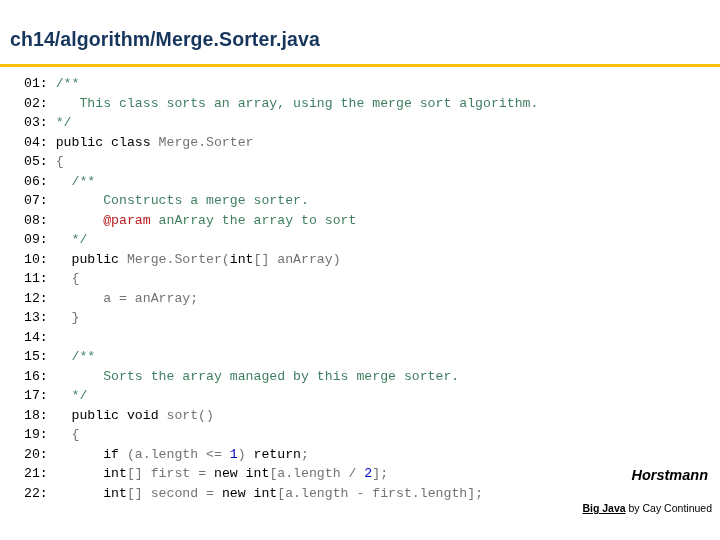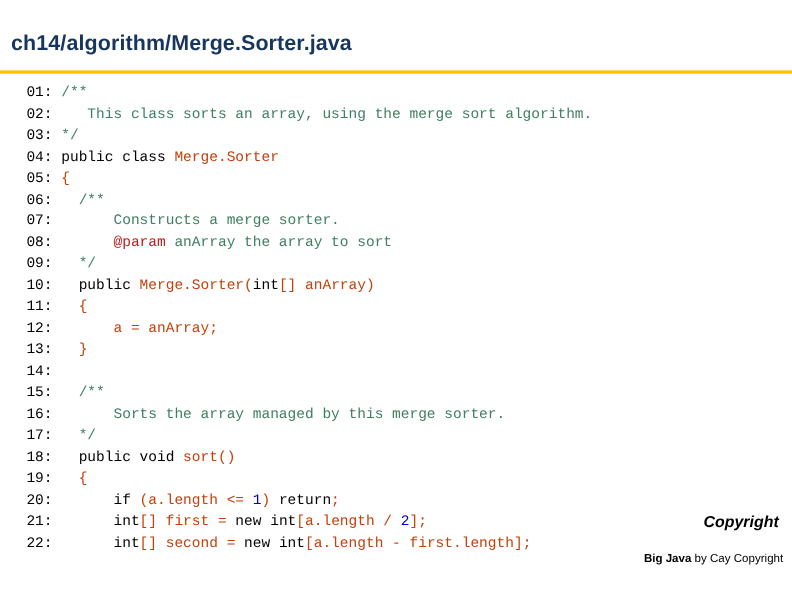--- a/index.html
+++ b/index.html
@@ -62,21 +62,21 @@
   .cmt {
     color: #3f7f5f;
   }
   .doctag {
     color: #b91c1c;
   }
   .num {
     color: #0000c0;
   }
   .plain {
-    color: #c2410c;
+    color: #737373;
   }
   .continued {
     position: absolute;
     right: 12px;
     top: 467px;
     font-size: 14.5px;
     font-weight: bold;
     font-style: italic;
     color: #000000;
     font-family: "Liberation Sans", sans-serif;
@@ -85,20 +85,21 @@
     position: absolute;
     right: 8px;
     bottom: 26px;
     text-align: right;
     font-size: 10.5px;
     color: #000000;
     font-family: "Liberation Sans", sans-serif;
   }
   .footer .bold {
     font-weight: bold;
+    text-decoration: underline;
   }
   .copyright {
     position: absolute;
     right: 8px;
     bottom: 10px;
     text-align: right;
     font-size: 10.5px;
     color: #000000;
     font-family: "Liberation Sans", sans-serif;
   }
@@ -106,18 +107,18 @@
 </head>
 <body>
 
 <div class="slide">
 
   <div class="title">ch14/algorithm/Merge.Sorter.java</div>
   <div class="title-rule"></div>
 
   <div class="code-block"><div class="code-line"><span class="ln">01:</span><span> </span><span class="cmt">/**</span></div><div class="code-line"><span class="ln">02:</span><span> </span><span class="cmt">   This class sorts an array, using the merge sort algorithm.</span></div><div class="code-line"><span class="ln">03:</span><span> </span><span class="cmt">*/</span></div><div class="code-line"><span class="ln">04:</span><span> </span><span class="kw">public class </span><span class="plain">Merge.Sorter</span></div><div class="code-line"><span class="ln">05:</span><span> </span><span class="plain">{</span></div><div class="code-line"><span class="ln">06:</span><span> </span><span class="cmt">  /**</span></div><div class="code-line"><span class="ln">07:</span><span> </span><span class="cmt">      Constructs a merge sorter.</span></div><div class="code-line"><span class="ln">08:</span><span> </span><span class="cmt">      </span><span class="doctag">@param</span><span class="cmt"> anArray the array to sort</span></div><div class="code-line"><span class="ln">09:</span><span> </span><span class="cmt">  */</span></div><div class="code-line"><span class="ln">10:</span><span> </span><span class="kw">  public </span><span class="plain">Merge.Sorter(</span><span class="kw">int</span><span class="plain">[] anArray)</span></div><div class="code-line"><span class="ln">11:</span><span> </span><span class="plain">  {</span></div><div class="code-line"><span class="ln">12:</span><span> </span><span class="plain">      a = anArray;</span></div><div class="code-line"><span class="ln">13:</span><span> </span><span class="plain">  }</span></div><div class="code-line"><span class="ln">14:</span><span> </span><span class="plain"></span></div><div class="code-line"><span class="ln">15:</span><span> </span><span class="cmt">  /**</span></div><div class="code-line"><span class="ln">16:</span><span> </span><span class="cmt">      Sorts the array managed by this merge sorter.</span></div><div class="code-line"><span class="ln">17:</span><span> </span><span class="cmt">  */</span></div><div class="code-line"><span class="ln">18:</span><span> </span><span class="kw">  public void </span><span class="plain">sort()</span></div><div class="code-line"><span class="ln">19:</span><span> </span><span class="plain">  {</span></div><div class="code-line"><span class="ln">20:</span><span> </span><span class="plain">      </span><span class="kw">if</span><span class="plain"> (a.length &lt;= </span><span class="num">1</span><span class="plain">) </span><span class="kw">return</span><span class="plain">;</span></div><div class="code-line"><span class="ln">21:</span><span> </span><span class="plain">      </span><span class="kw">int</span><span class="plain">[] first = </span><span class="kw">new int</span><span class="plain">[a.length / </span><span class="num">2</span><span class="plain">];</span></div><div class="code-line"><span class="ln">22:</span><span> </span><span class="plain">      </span><span class="kw">int</span><span class="plain">[] second = </span><span class="kw">new int</span><span class="plain">[a.length - first.length];</span></div></div>
 
-  <div class="continued">Copyright</div>
+  <div class="continued">Horstmann</div>
 
-  <div class="footer"><span class="bold">Big Java</span><span> by Cay Copyright</span></div>
+  <div class="footer"><span class="bold">Big Java</span><span> by Cay Continued</span></div>
 
 
 </div>
 
 </body></html>

